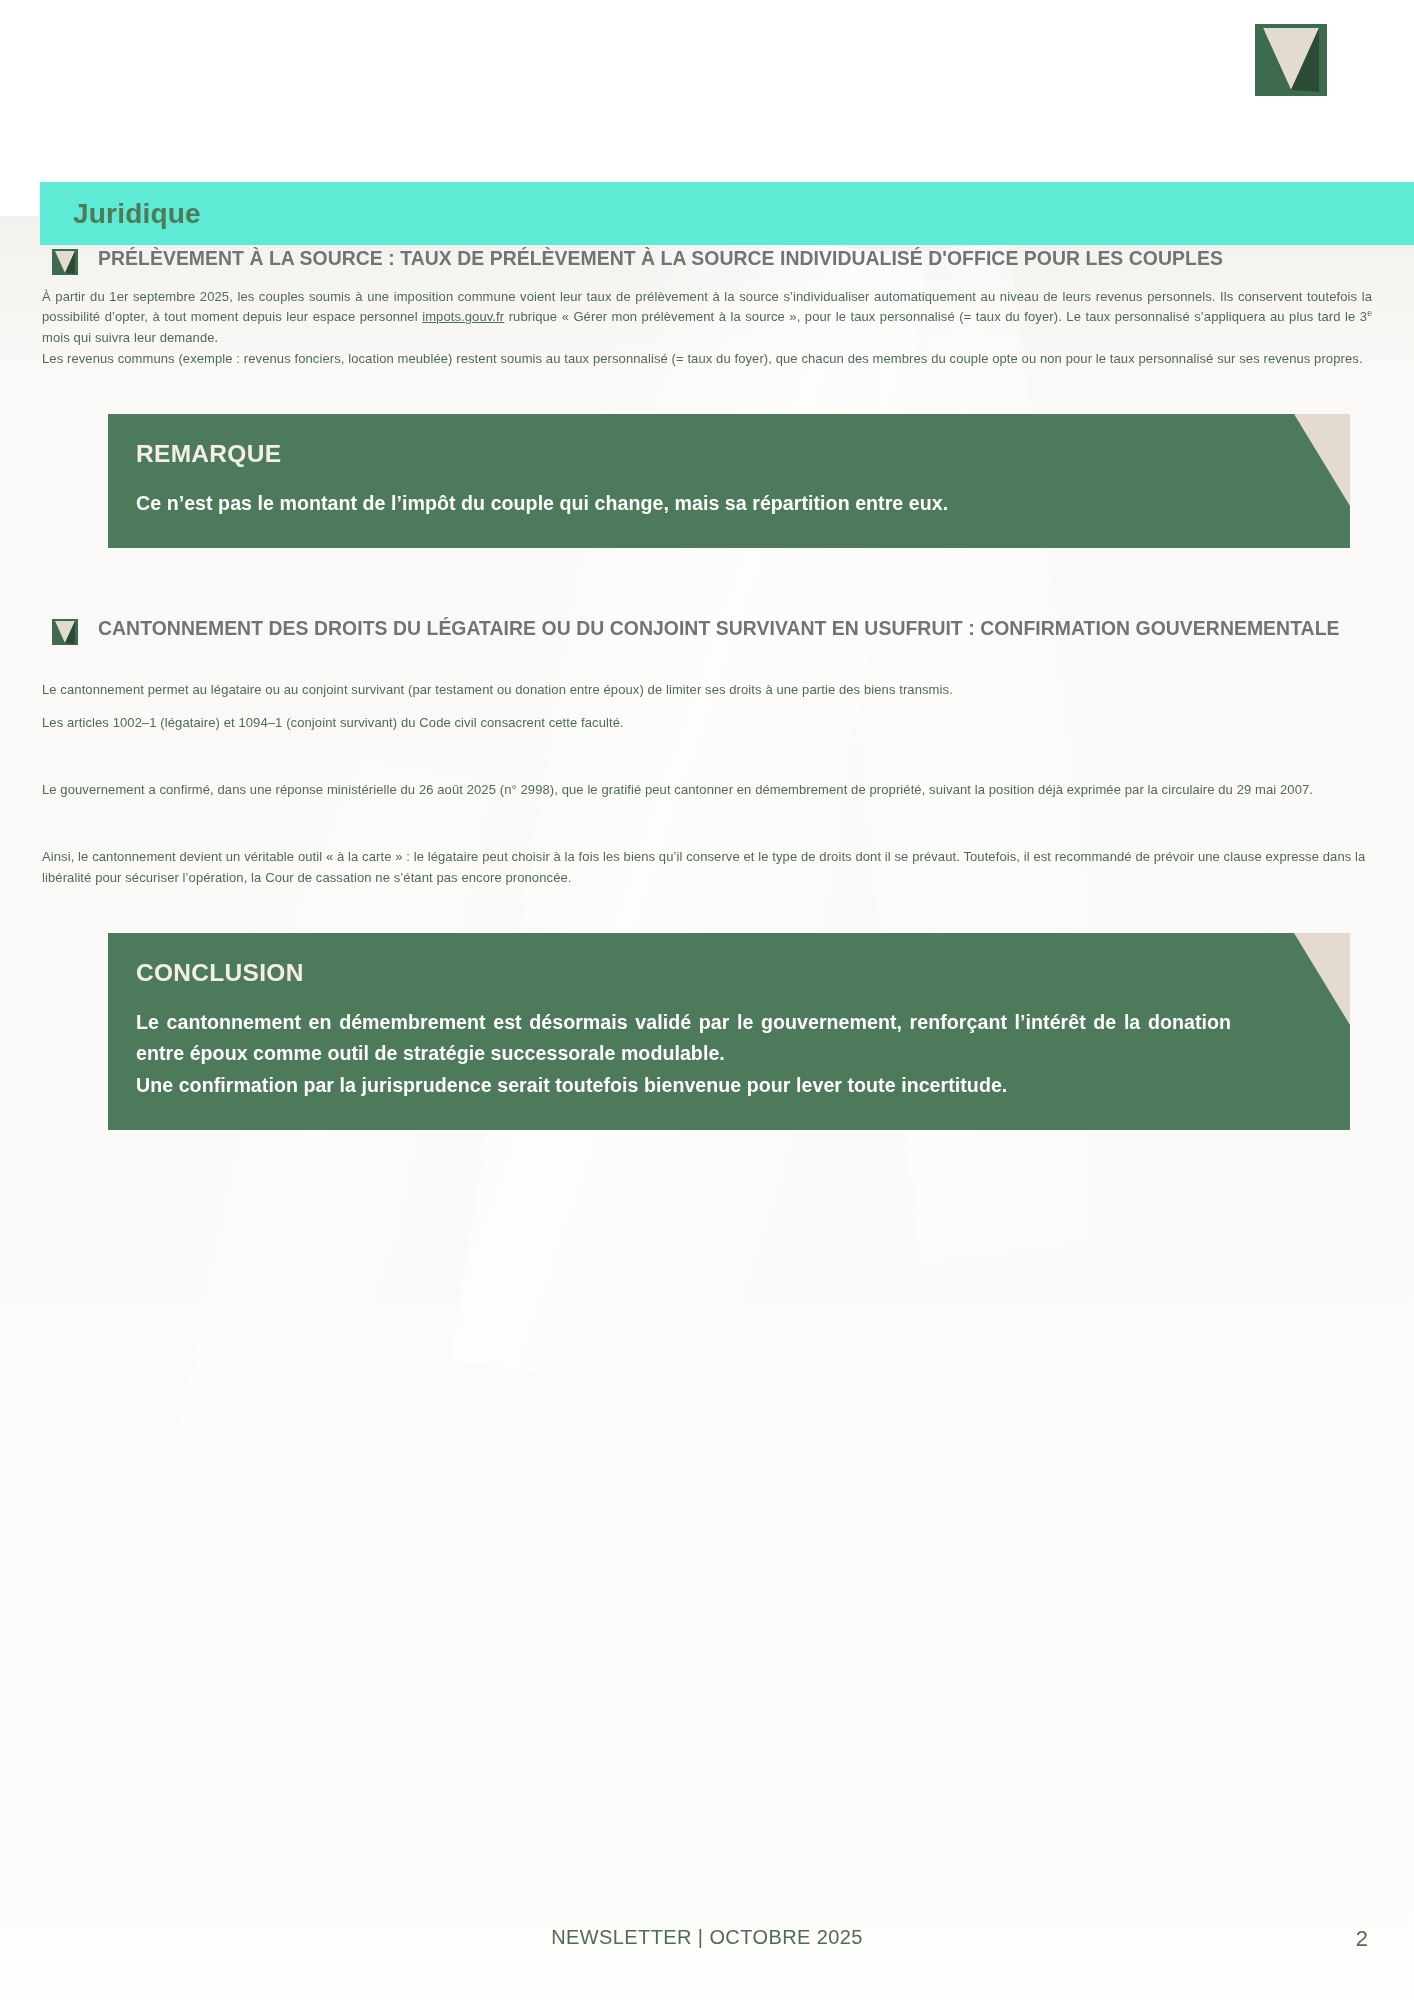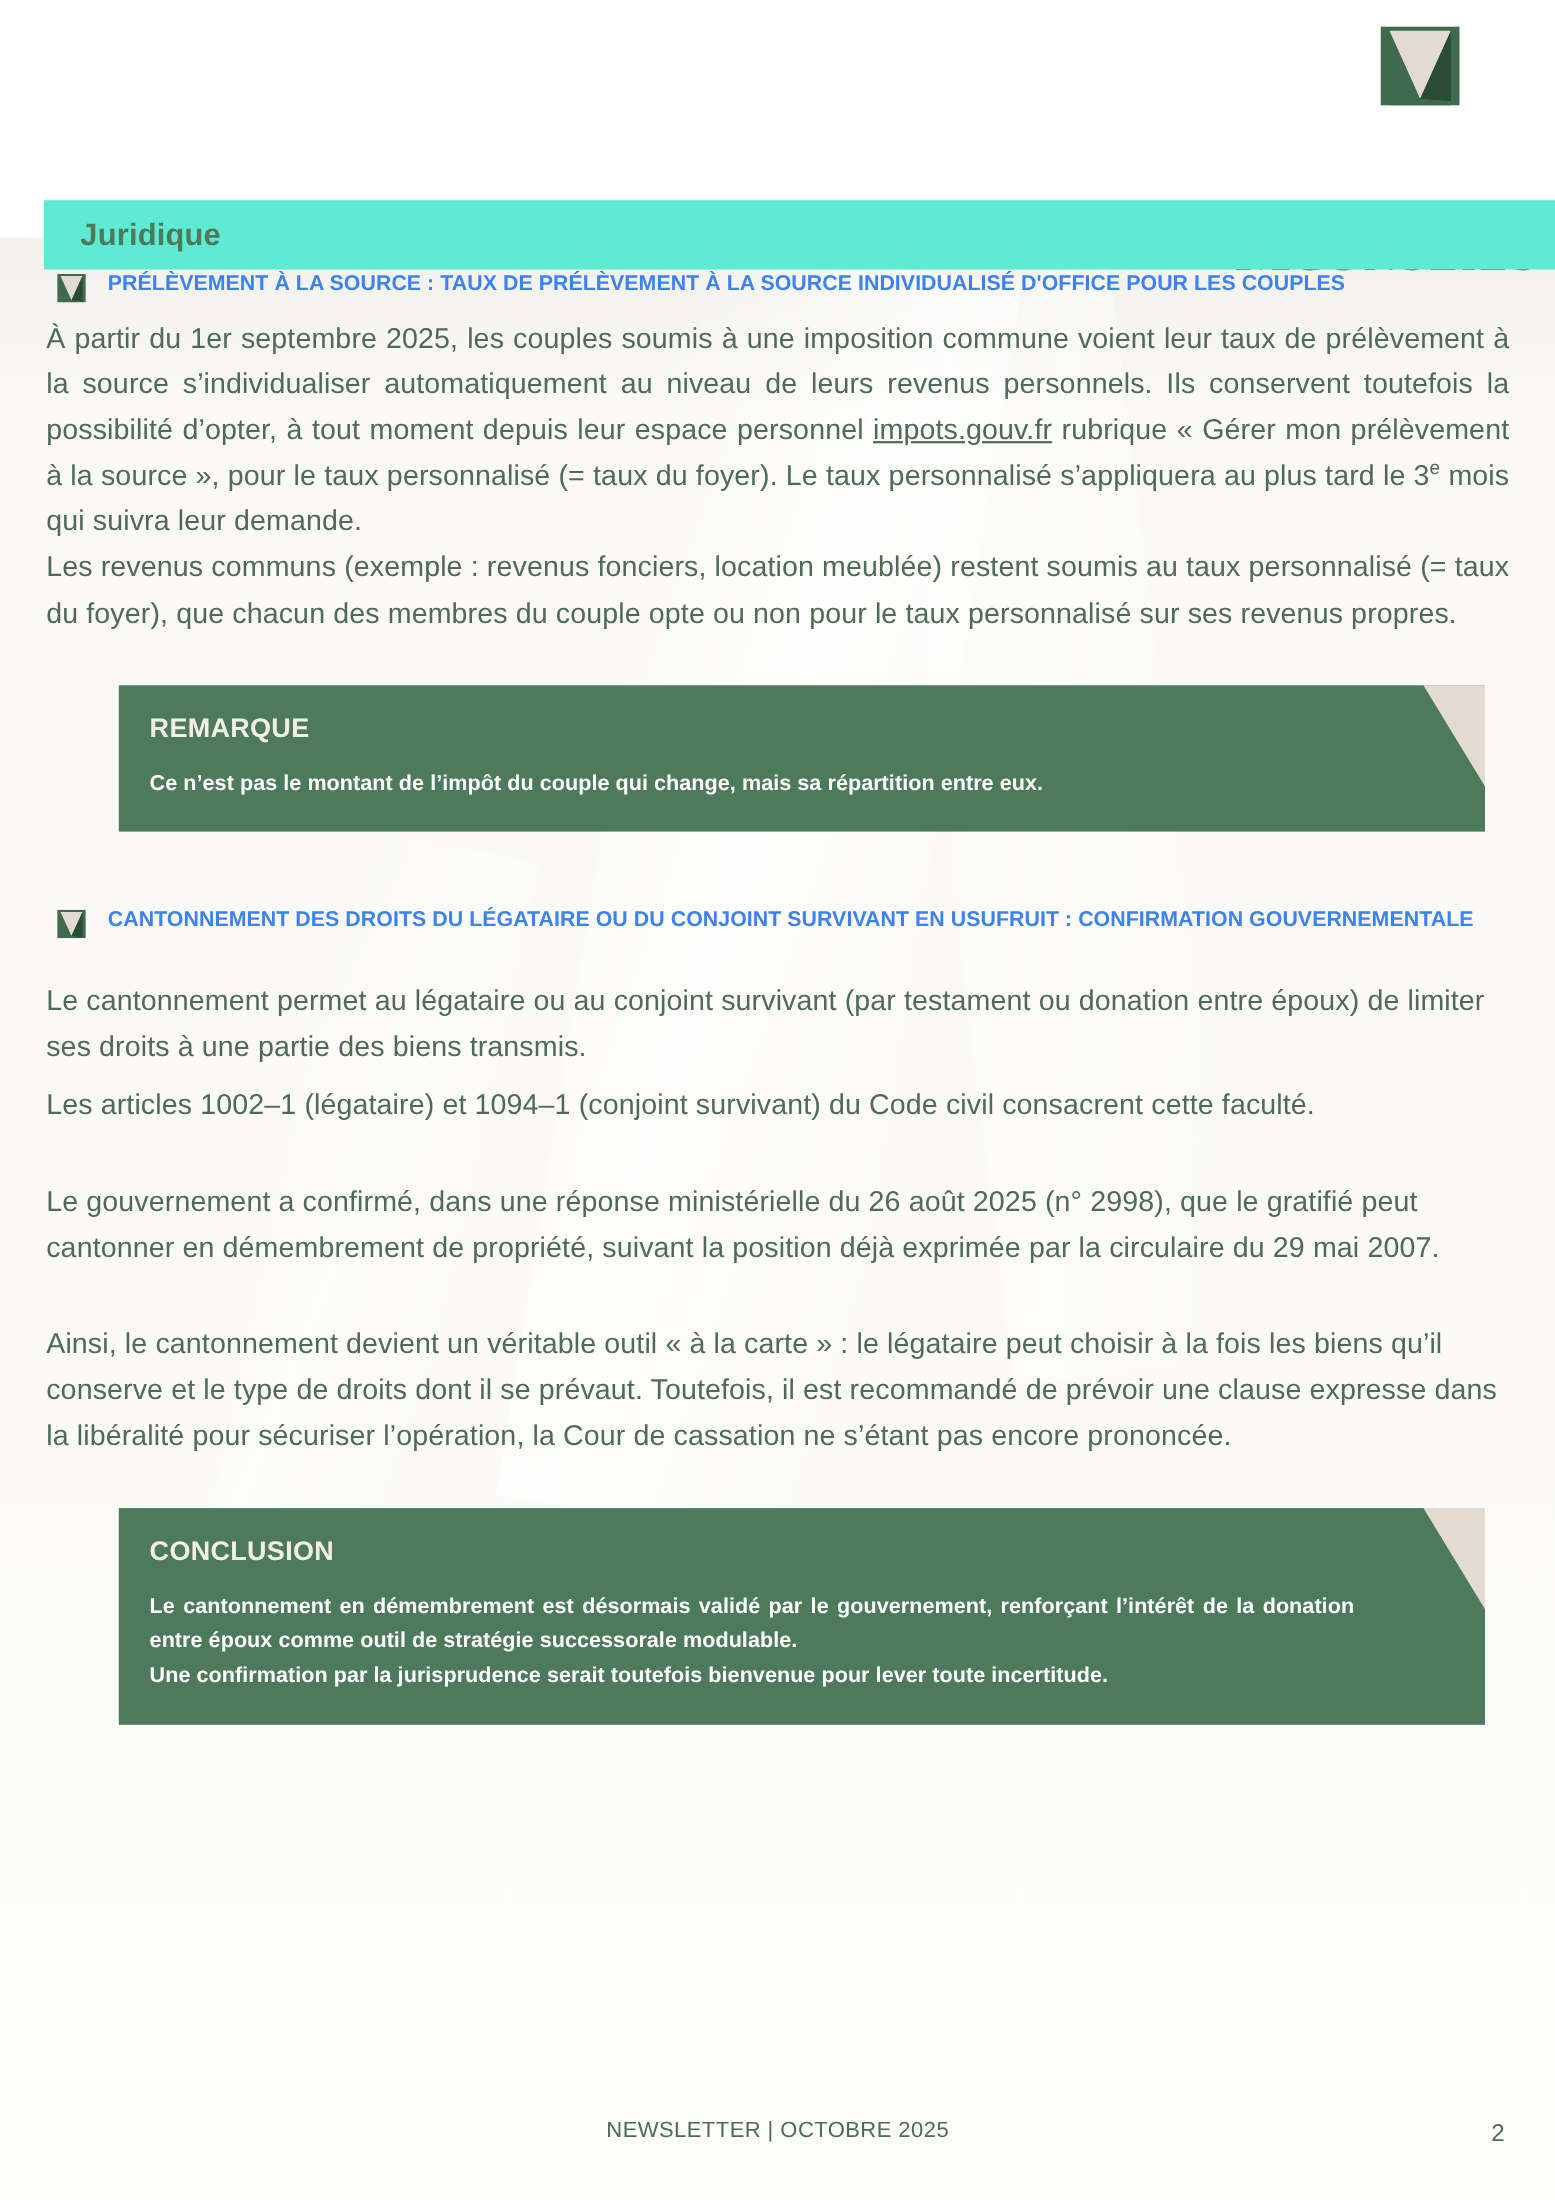--- a/index.html
+++ b/index.html
@@ -124,39 +124,39 @@
     top: 245px;
     width: 1414px;
   }
 
   .section { position: relative; }
 
   .heading {
     position: relative;
     padding-left: 56px;
     margin: 0 42px 0 42px;
-    color: #3b82f6;
+    color: #737373;
     font-size: 19.4px;
     font-weight: bold;
     line-height: 1.42;
     letter-spacing: .05px;
     text-transform: uppercase;
   }
   .bullet-mark {
     position: absolute;
     left: 10px;
     top: 4px;
     width: 26px;
     height: 26px;
   }
 
   .para {
     margin: 0 42px;
     color: #4f6b57;
-    font-size: 26px;
+    font-size: 13px;
     line-height: 1.605;
     text-align: justify;
     letter-spacing: .1px;
   }
   .para.noj { text-align: left; margin-top: 12px; }
   .para a, .para .link {
     text-decoration: underline;
     color: #4f6b57;
   }
   .spacer-14 { height: 14px; }

